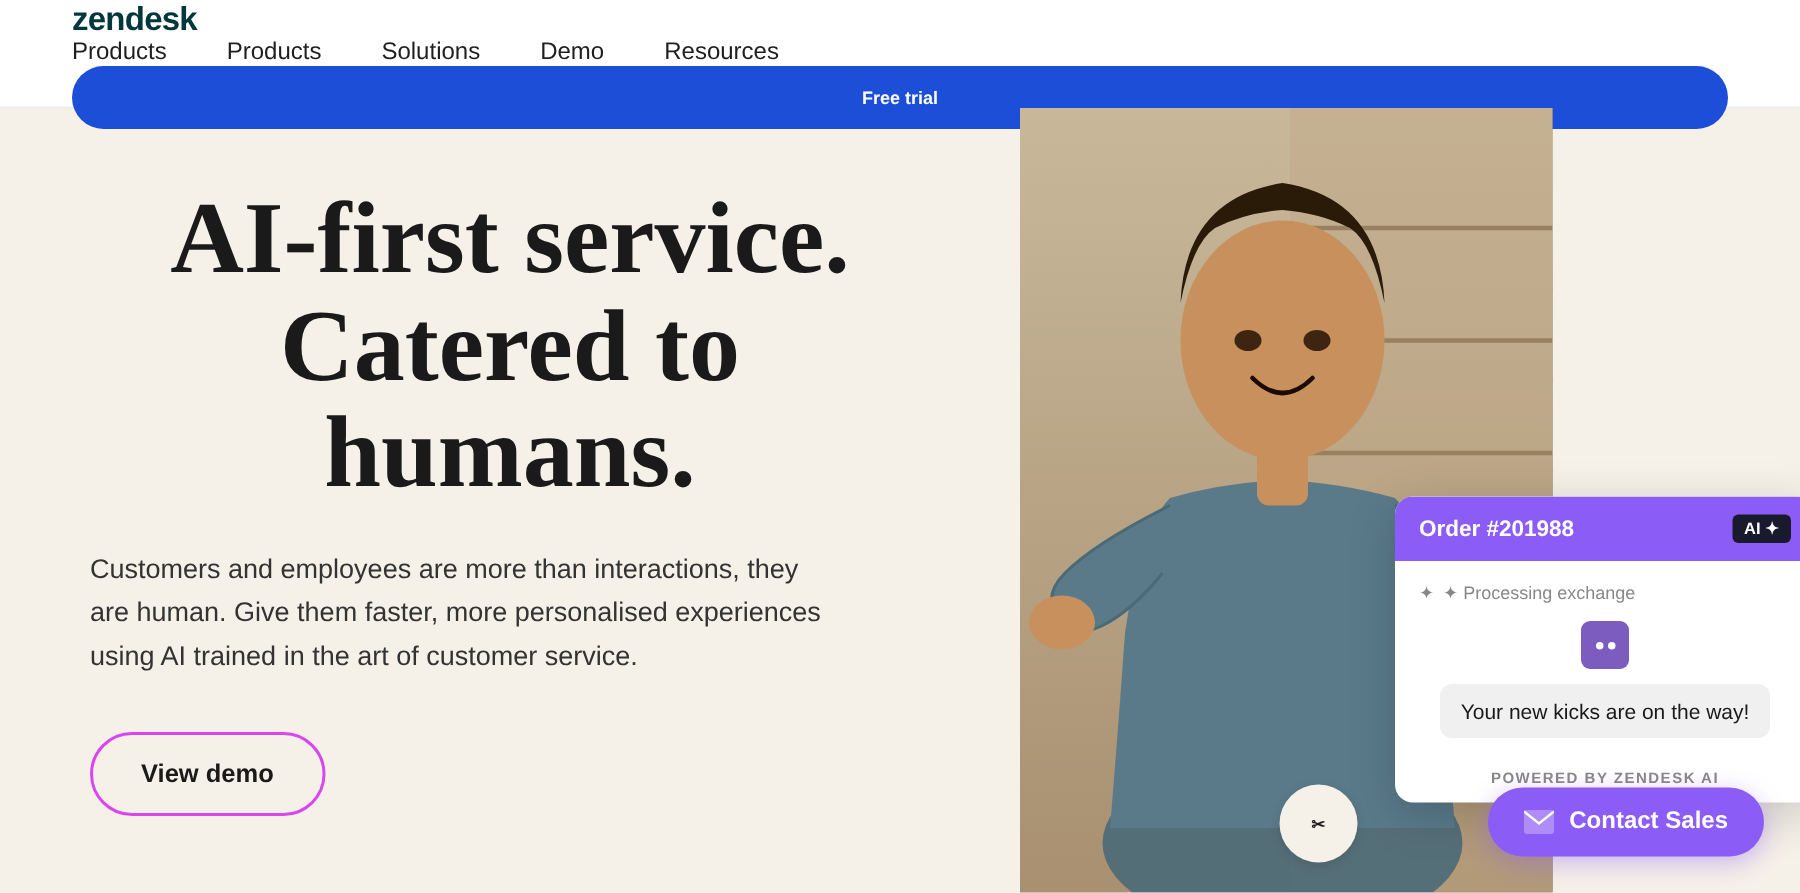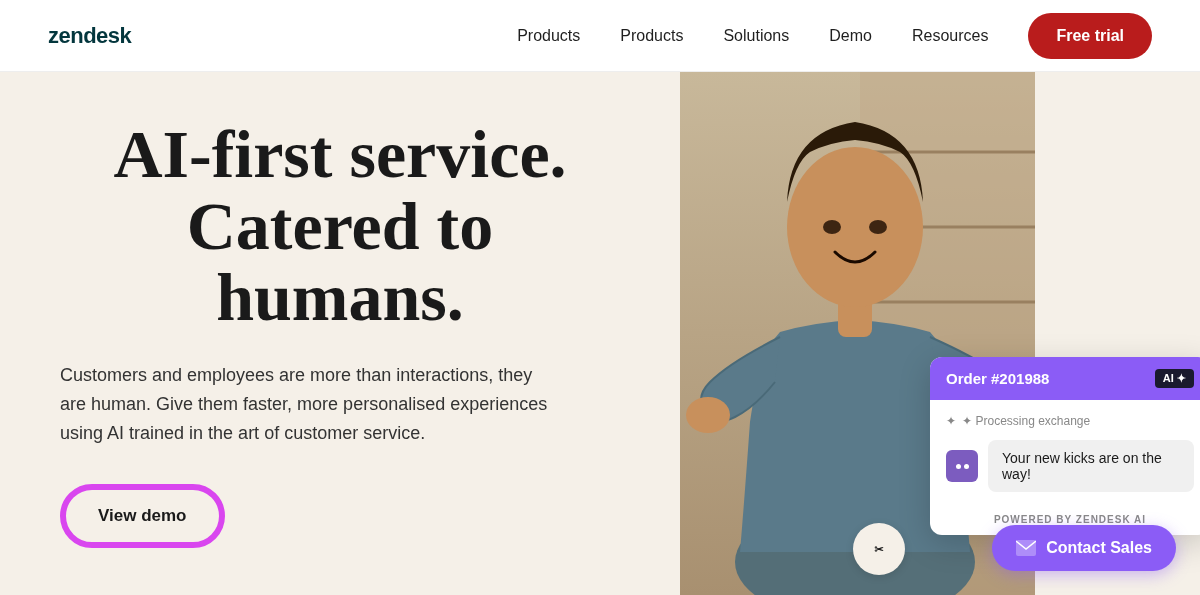--- a/index.html
+++ b/index.html
@@ -8,24 +8,24 @@
       background-color: #f5f0e8;
       width: 1200px;
       height: 595px;
       overflow: hidden;
     }
 
     
     nav {
       background: #fff;
       display: flex;
-      align-items: center;
       padding: 0 48px;
       height: 72px;
       border-bottom: 1px solid #eee;
+      flex-direction: column;
     }
     .nav-logo {
       font-size: 22px;
       font-weight: 700;
       color: #1f1f1f;
       letter-spacing: -0.5px;
       margin-right: auto;
     }
     .nav-logo span { color: #03363d; }
     .nav-links {
@@ -34,26 +34,26 @@
       list-style: none;
       margin-right: 40px;
     }
     .nav-links li a {
       text-decoration: none;
       color: #1f1f1f;
       font-size: 16px;
       font-weight: 500;
     }
     .nav-cta {
-      background: #b91c1c;
+      background: #1d4ed8;
       color: #fff;
       border: none;
       border-radius: 50px;
       padding: 14px 28px;
-      font-size: 16px;
+      font-size: 12px;
       font-weight: 600;
       cursor: pointer;
     }
 
     
     .hero {
       display: flex;
       height: calc(595px - 72px);
       background: #f5f0e8;
     }
@@ -91,21 +91,21 @@
       border: none;
       border-radius: 50px;
       padding: 18px 32px;
       font-size: 17px;
       font-weight: 600;
       cursor: pointer;
     }
     .btn-secondary {
       background: transparent;
       color: #1a1a1a;
-      border: 6px solid #d946ef;
+      border: 2px solid #d946ef;
       border-radius: 50px;
       padding: 16px 32px;
       font-size: 17px;
       font-weight: 600;
       cursor: pointer;
     }
 
     
     .hero-right {
       width: 520px;
@@ -195,20 +195,21 @@
       color: #888;
       margin-bottom: 12px;
       display: flex;
       align-items: center;
       gap: 6px;
     }
     .chat-message-row {
       display: flex;
       align-items: center;
       gap: 10px;
+      flex-direction: column;
     }
     .chat-avatar {
       width: 32px;
       height: 32px;
       background: #7c5cbf;
       border-radius: 6px;
       display: flex;
       align-items: center;
       justify-content: center;
       flex-shrink: 0;

